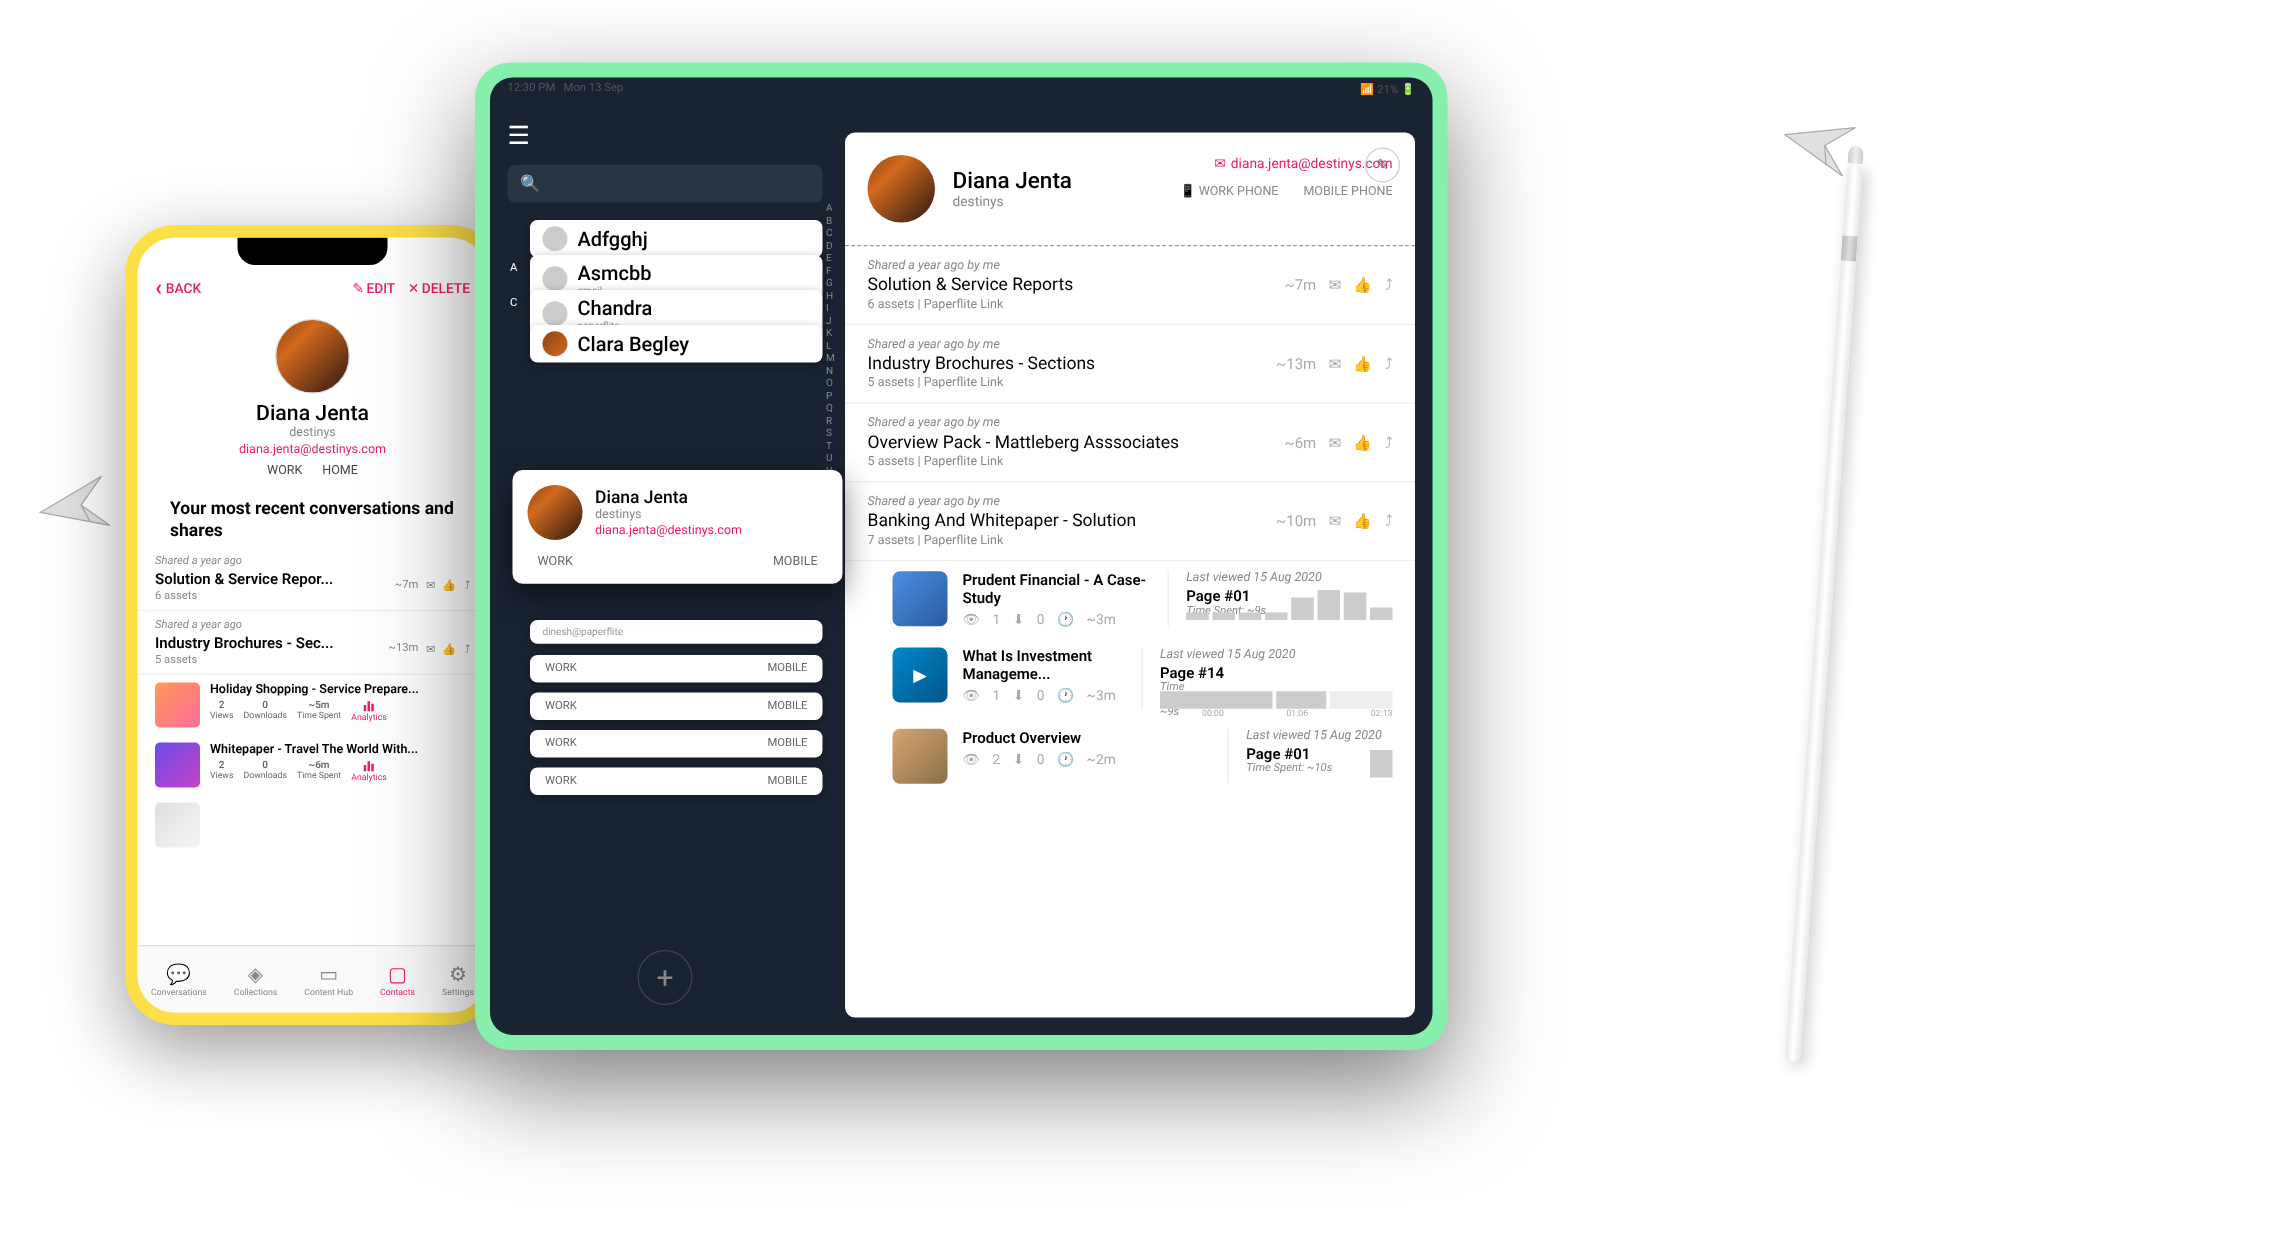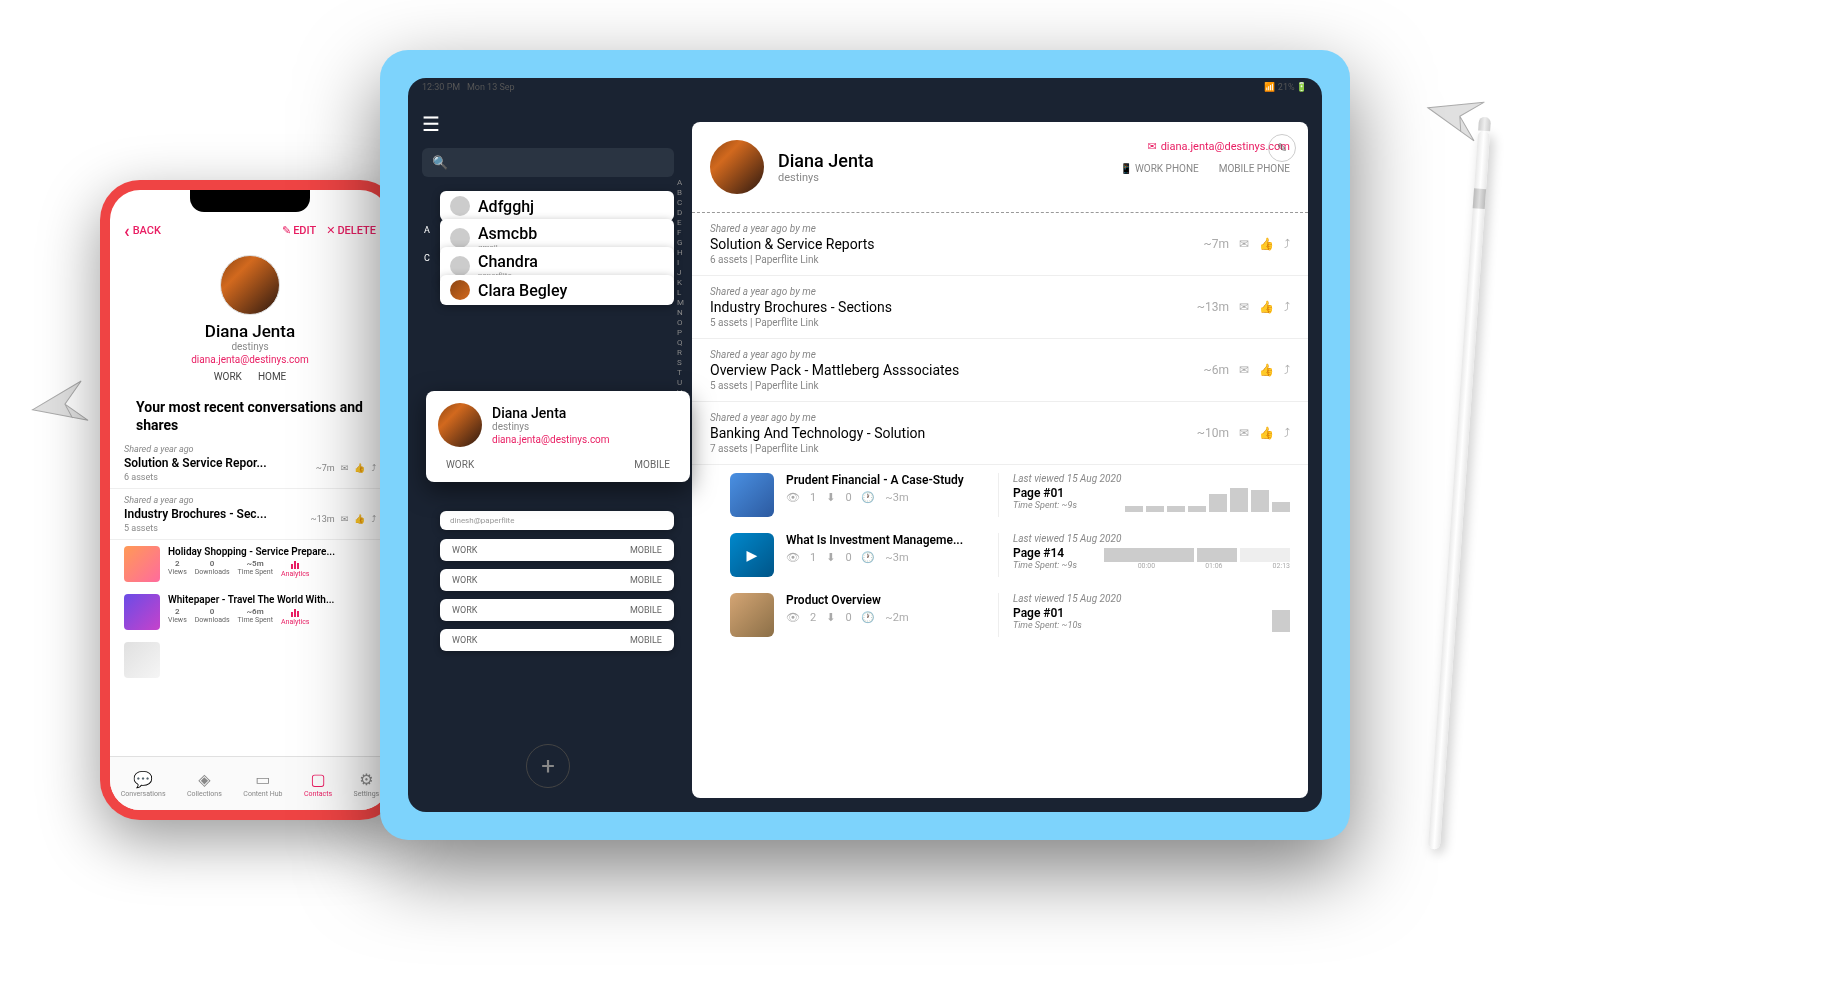--- a/index.html
+++ b/index.html
@@ -1,17 +1,17 @@
 <!DOCTYPE html>
 <html><head>
 <meta charset="utf-8">
 <style>
 *{margin:0;padding:0;box-sizing:border-box;font-family:-apple-system,BlinkMacSystemFont,"Segoe UI",Roboto,sans-serif;}
 body{background:#fff;width:1835px;height:1000px;position:relative;overflow:hidden;}
-.phone{position:absolute;left:100px;top:180px;width:300px;height:640px;background:#ef4444;border-radius:40px;padding:10px;box-shadow:0 20px 60px rgba(0,0,0,0.4);}
+.phone{position:absolute;left:100px;top:180px;width:300px;height:640px;background:#fde047;border-radius:40px;padding:10px;box-shadow:0 20px 60px rgba(0,0,0,0.4);}
 .phone-screen{width:100%;height:100%;background:#fff;border-radius:30px;overflow:hidden;position:relative;}
 .notch{position:absolute;top:0;left:50%;transform:translateX(-50%);width:120px;height:22px;background:#000;border-radius:0 0 14px 14px;z-index:10;}
 .phone-header{padding:30px 14px 8px;display:flex;justify-content:space-between;align-items:center;font-size:11px;font-weight:500;}
 .pink{color:#e91e63;}
 .pink-link{color:#e91e63;font-size:11px;}
 .back-btn{display:flex;align-items:center;gap:3px;cursor:pointer;}
 .back-btn::before{content:"‹";font-size:18px;font-weight:bold;}
 .edit-del{display:flex;gap:10px;}
 .ed-btn{display:flex;align-items:center;gap:2px;cursor:pointer;}
 .profile{text-align:center;padding:6px 14px;}
@@ -37,21 +37,21 @@
 .asset-stat{text-align:center;}
 .asset-stat-val{font-weight:600;}
 .asset-stat-lbl{font-size:7px;}
 .analytics-icon{color:#e91e63;font-size:7px;text-align:center;}
 .bars{display:flex;gap:1px;align-items:flex-end;height:10px;justify-content:center;margin-bottom:1px;}
 .bars span{width:2px;background:#e91e63;}
 .tabbar{position:absolute;bottom:0;left:0;right:0;height:54px;background:#fafafa;border-top:1px solid #e0e0e0;display:flex;justify-content:space-around;align-items:center;padding:4px 0;}
 .tab-item{text-align:center;font-size:7px;color:#888;cursor:pointer;}
 .tab-item.active{color:#e91e63;}
 .tab-icon{font-size:16px;margin-bottom:1px;}
-.tablet{position:absolute;left:380px;top:50px;width:970px;height:790px;background:#7dd3fc;border-radius:28px;padding:28px;box-shadow:0 30px 80px rgba(0,0,0,0.5);}
+.tablet{position:absolute;left:380px;top:50px;width:778px;height:790px;background:#86efac;border-radius:28px;padding:12px;box-shadow:0 30px 80px rgba(0,0,0,0.5);}
 .tablet-screen{width:100%;height:100%;background:#1a2332;border-radius:18px;overflow:hidden;position:relative;display:flex;}
 .tablet-status{position:absolute;top:4px;left:14px;right:14px;display:flex;justify-content:space-between;font-size:9px;color:#555;}
 .tablet-left{width:280px;padding:34px 14px 14px;position:relative;}
 .hamburger{color:#fff;font-size:20px;margin-bottom:12px;cursor:pointer;}
 .search-bar{background:#2a3442;border-radius:6px;padding:7px 10px;color:#aaa;font-size:13px;margin-bottom:14px;}
 .contact-stack{position:relative;height:480px;}
 .contact-card{position:absolute;left:18px;right:0;background:#fff;border-radius:6px;padding:5px 10px;box-shadow:0 2px 8px rgba(0,0,0,0.3);display:flex;align-items:center;gap:8px;}
 .contact-card.stacked{font-size:10px;}
 .cc-avatar{width:20px;height:20px;border-radius:50%;background:#ccc;flex-shrink:0;}
 .cc-letter{position:absolute;left:-16px;top:6px;color:#fff;font-size:9px;}
@@ -407,21 +407,21 @@
               <span>✉</span>
               <span>👍</span>
               <span>⤴</span>
             </div>
         </div>
       </div>
       <div class="tr-share">
         <div class="tr-share-row">
           <div>
             <div class="tr-share-meta">Shared a year ago by me</div>
-            <div class="tr-share-title">Banking And Technology - Solution</div>
+            <div class="tr-share-title">Banking And Whitepaper - Solution</div>
             <div class="tr-share-sub">7 assets | Paperflite Link</div>
           </div>
           <div class="tr-share-icons">
               <span>~10m</span>
               <span>✉</span>
               <span>👍</span>
               <span>⤴</span>
             </div>
         </div>
       </div>

